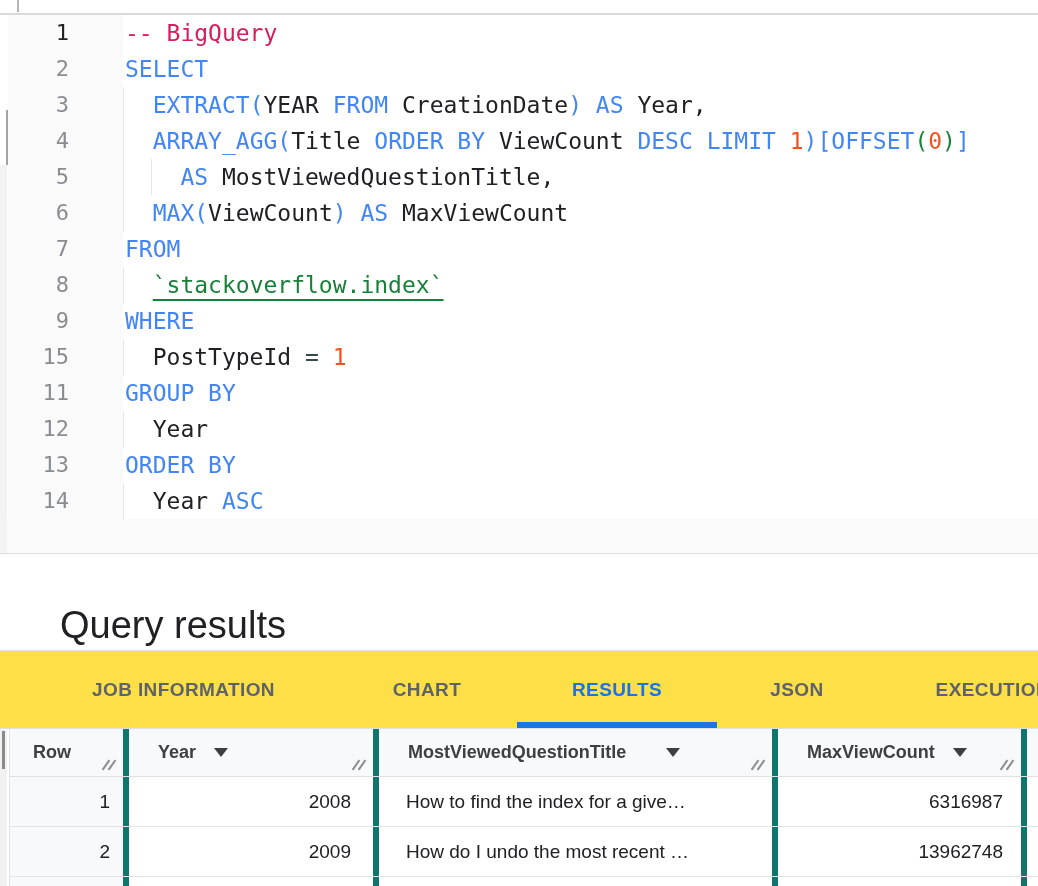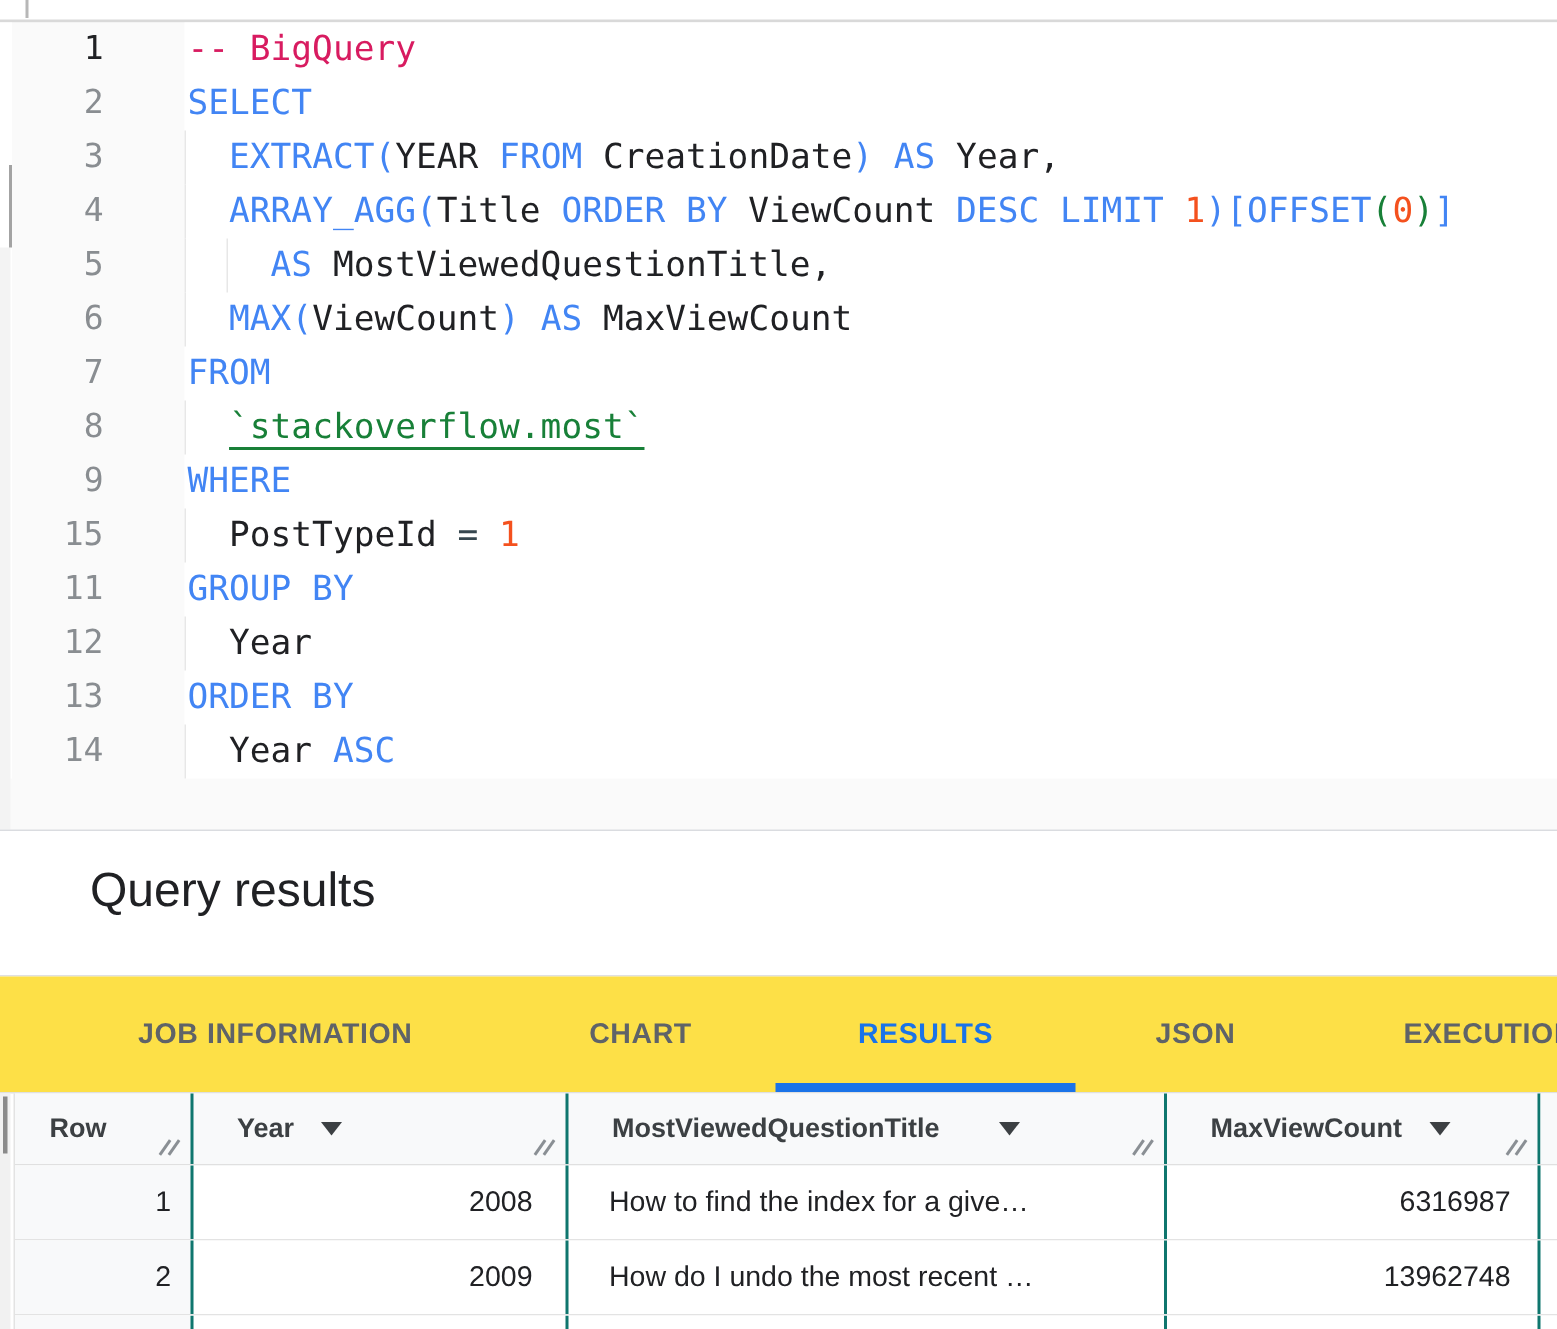--- a/index.html
+++ b/index.html
@@ -25,37 +25,37 @@
   .guide{position:absolute;top:0;height:36px;width:1px;background:#e7e7e7;}
   .lt{position:absolute;left:125px;top:0;}
   .tk-kw{color:#4285f4;}  .tk-p1{color:#4285f4;}  .tk-p2{color:#188038;}
   .tk-com{color:#d81b60;} .tk-num{color:#f4511e;} .tk-op{color:#37474f;} .tk-id{color:#202124;}
   .tk-tbl{color:#188038;text-decoration:underline;text-decoration-thickness:2px;text-underline-offset:6px;}
 
   
   .divider{position:absolute;left:0;right:0;height:1px;background:#dadce0;}
 
   
-  .qr-title{position:absolute;left:60px;top:575px;font-size:32px;color:#202124;}
+  .qr-title{position:absolute;left:60px;top:604px;font-size:38px;color:#202124;}
 
   
   .tabs{position:absolute;left:0;top:651px;width:100%;height:77px;display:flex;
         padding-left:30px;box-sizing:border-box;overflow:hidden;background:#fde047;}
   .tab{flex:none;display:flex;align-items:center;justify-content:center;
        font-size:19px;font-weight:bold;letter-spacing:.4px;color:#5f6368;position:relative;cursor:pointer;}
   .tab.active{color:#1a73e8;}
   .tab.active::after{content:"";position:absolute;bottom:0;left:0;width:100%;height:6px;background:#1a73e8;}
 
   
   .rtable{position:absolute;left:9px;top:729px;right:0;bottom:0;border-left:1px solid #e3e3e3;}
   .trow{display:flex;box-sizing:border-box;}
   .thead{height:48px;background:#f8f9fa;border-bottom:1px solid #e0e0e0;}
   .drow{height:50px;background:#fff;border-bottom:1px solid #e3e3e3;}
   .prow{height:9px;overflow:hidden;background:#fff;}
-  .cell{box-sizing:border-box;border-right:2px solid #0f766e;display:flex;align-items:center;
+  .cell{box-sizing:border-box;border-right:6px solid #0f766e;display:flex;align-items:center;
         position:relative;font-size:19px;color:#202124;overflow:hidden;white-space:nowrap;flex:none;}
   .hcell{color:#3c4043;font-weight:bold;font-size:18px;}
   .sliver{border-right:none;flex:1 1 auto;}
   .rowcol{background:#f8f9fa;}
   .r{justify-content:flex-end;}
   .arrow{width:0;height:0;border-left:7px solid transparent;border-right:7px solid transparent;
          border-top:9px solid #3c4043;margin-left:18px;flex:none;}
   .rh{position:absolute;right:5px;bottom:5px;width:17px;height:13px;}
   .rh i{position:absolute;bottom:0;width:2px;height:12px;background:#8a8f94;transform:rotate(35deg);}
   .rh i:first-child{left:4px;} .rh i:last-child{left:10px;}
@@ -76,21 +76,21 @@
     <div class="edleft"></div>
     <div class="codebg"></div>
     <div class="codelines">
         <div class="code-line"><span class="ln active">1</span><span class="lt"><span class="tk-com">-- BigQuery</span></span></div>
         <div class="code-line"><span class="ln">2</span><span class="lt"><span class="tk-kw">SELECT</span></span></div>
         <div class="code-line"><span class="ln">3</span><i class="guide" style="left: 123px;"></i><span class="lt"><span class="tk-id">  </span><span class="tk-kw">EXTRACT</span><span class="tk-p1">(</span><span class="tk-id">YEAR</span><span class="tk-kw"> FROM</span><span class="tk-id"> CreationDate</span><span class="tk-p1">)</span><span class="tk-kw"> AS</span><span class="tk-id"> Year,</span></span></div>
         <div class="code-line"><span class="ln">4</span><i class="guide" style="left: 123px;"></i><span class="lt"><span class="tk-id">  </span><span class="tk-kw">ARRAY_AGG</span><span class="tk-p1">(</span><span class="tk-id">Title</span><span class="tk-kw"> ORDER BY</span><span class="tk-id"> ViewCount</span><span class="tk-kw"> DESC</span><span class="tk-kw"> LIMIT</span><span class="tk-num"> 1</span><span class="tk-p1">)[</span><span class="tk-kw">OFFSET</span><span class="tk-p2">(</span><span class="tk-num">0</span><span class="tk-p2">)</span><span class="tk-p1">]</span></span></div>
         <div class="code-line"><span class="ln">5</span><i class="guide" style="left: 123px;"></i><i class="guide" style="left: 150.7px;"></i><span class="lt"><span class="tk-id">    </span><span class="tk-kw">AS</span><span class="tk-id"> MostViewedQuestionTitle,</span></span></div>
         <div class="code-line"><span class="ln">6</span><i class="guide" style="left: 123px;"></i><span class="lt"><span class="tk-id">  </span><span class="tk-kw">MAX</span><span class="tk-p1">(</span><span class="tk-id">ViewCount</span><span class="tk-p1">)</span><span class="tk-kw"> AS</span><span class="tk-id"> MaxViewCount</span></span></div>
         <div class="code-line"><span class="ln">7</span><span class="lt"><span class="tk-kw">FROM</span></span></div>
-        <div class="code-line"><span class="ln">8</span><i class="guide" style="left: 123px;"></i><span class="lt"><span class="tk-id">  </span><span class="tk-tbl">`stackoverflow.most`</span></span></div>
+        <div class="code-line"><span class="ln">8</span><i class="guide" style="left: 123px;"></i><span class="lt"><span class="tk-id">  </span><span class="tk-tbl">`stackoverflow.index`</span></span></div>
         <div class="code-line"><span class="ln">9</span><span class="lt"><span class="tk-kw">WHERE</span></span></div>
         <div class="code-line"><span class="ln">15</span><i class="guide" style="left: 123px;"></i><span class="lt"><span class="tk-id">  PostTypeId </span><span class="tk-op">=</span><span class="tk-num"> 1</span></span></div>
         <div class="code-line"><span class="ln">11</span><span class="lt"><span class="tk-kw">GROUP BY</span></span></div>
         <div class="code-line"><span class="ln">12</span><i class="guide" style="left: 123px;"></i><span class="lt"><span class="tk-id">  Year</span></span></div>
         <div class="code-line"><span class="ln">13</span><span class="lt"><span class="tk-kw">ORDER BY</span></span></div>
         <div class="code-line"><span class="ln">14</span><i class="guide" style="left: 123px;"></i><span class="lt"><span class="tk-id">  Year</span><span class="tk-kw"> ASC</span></span></div>
       </div>
     <div class="ed-track"></div>
     <div class="ed-thumb"></div>
   </div>

